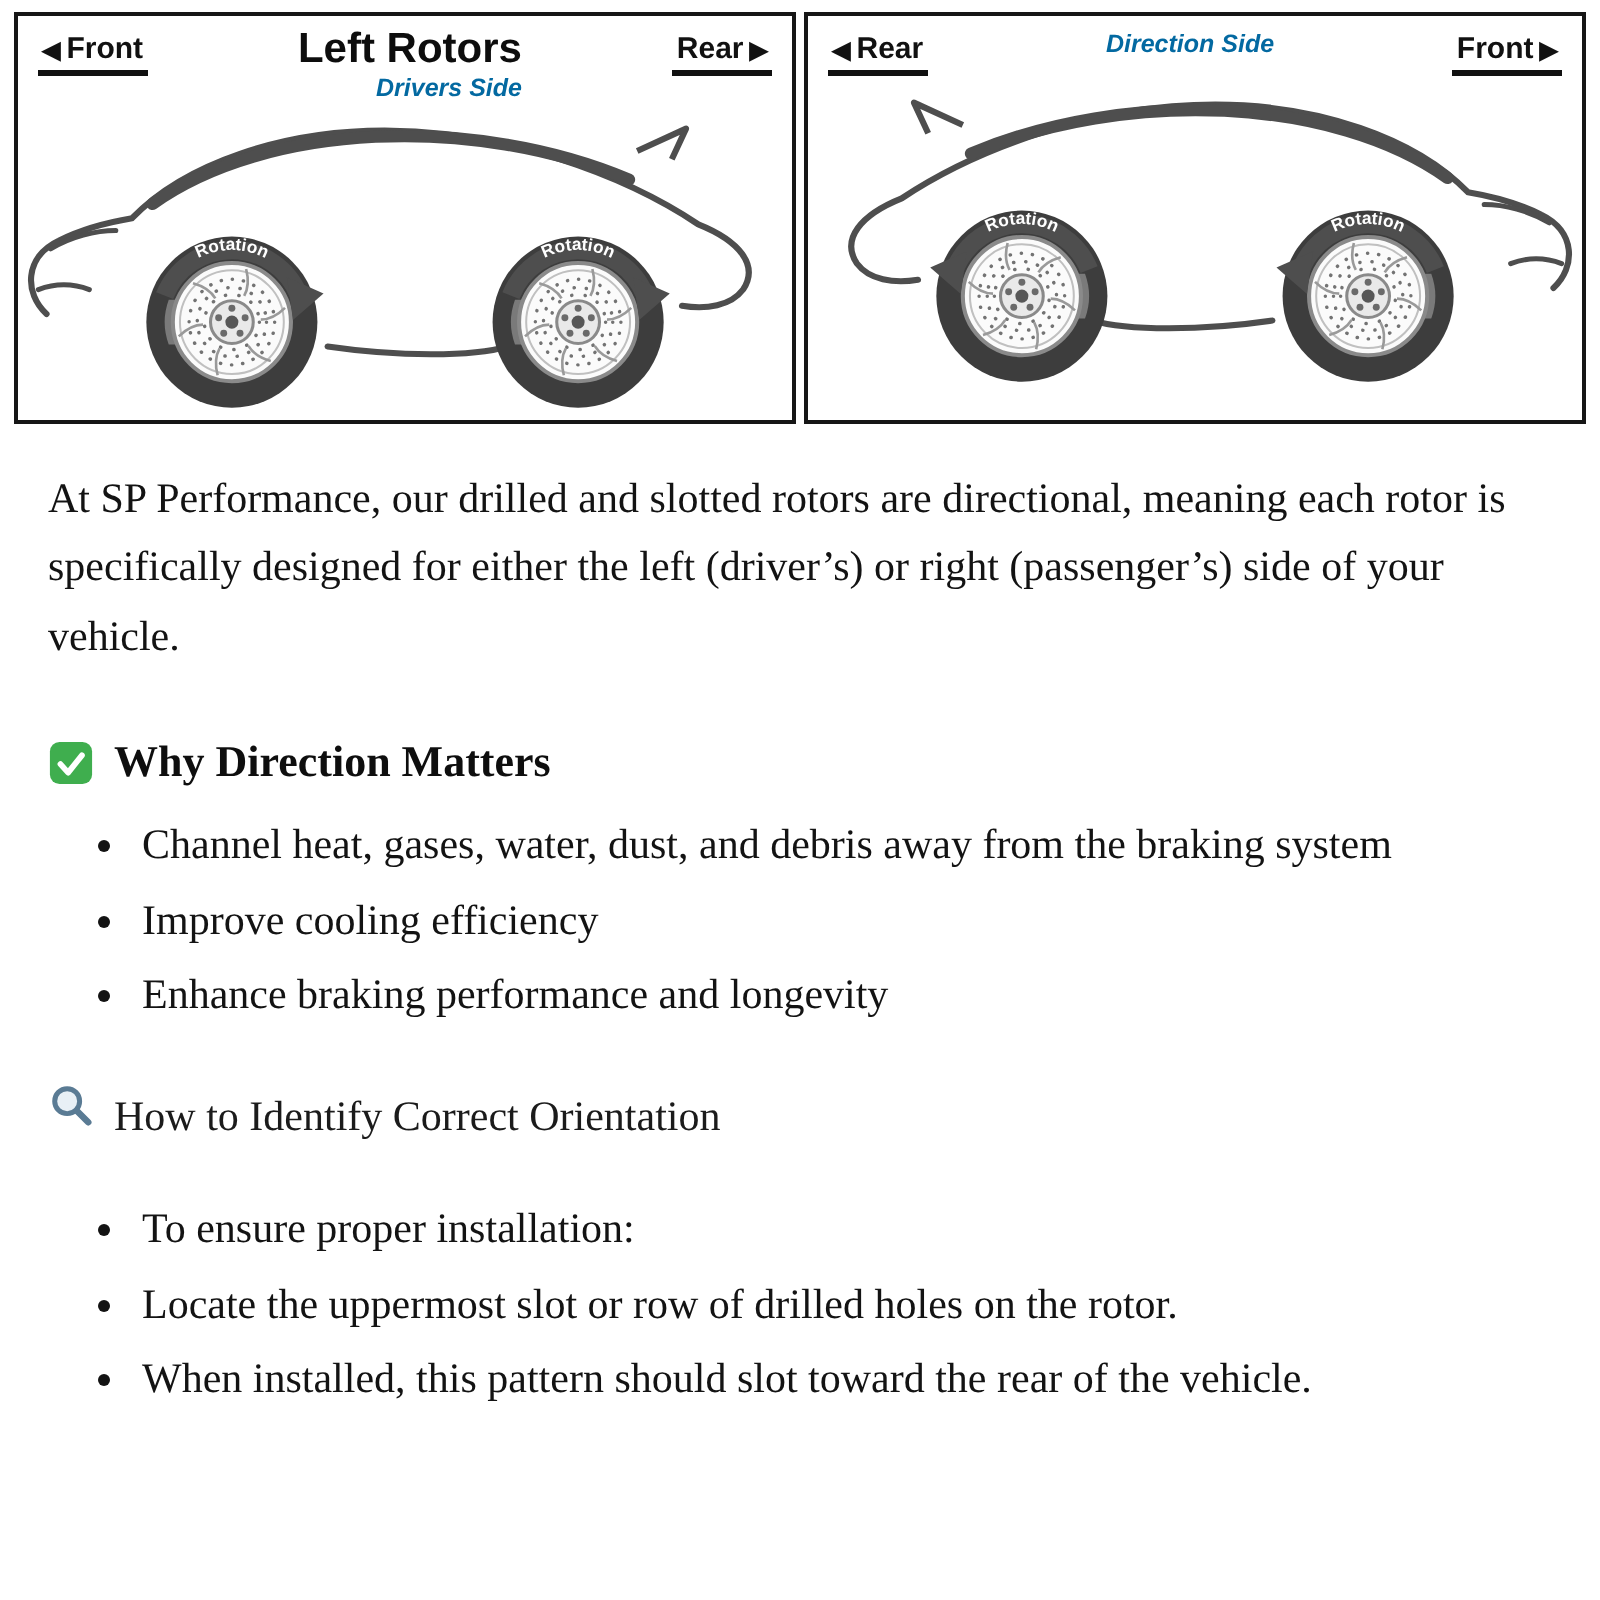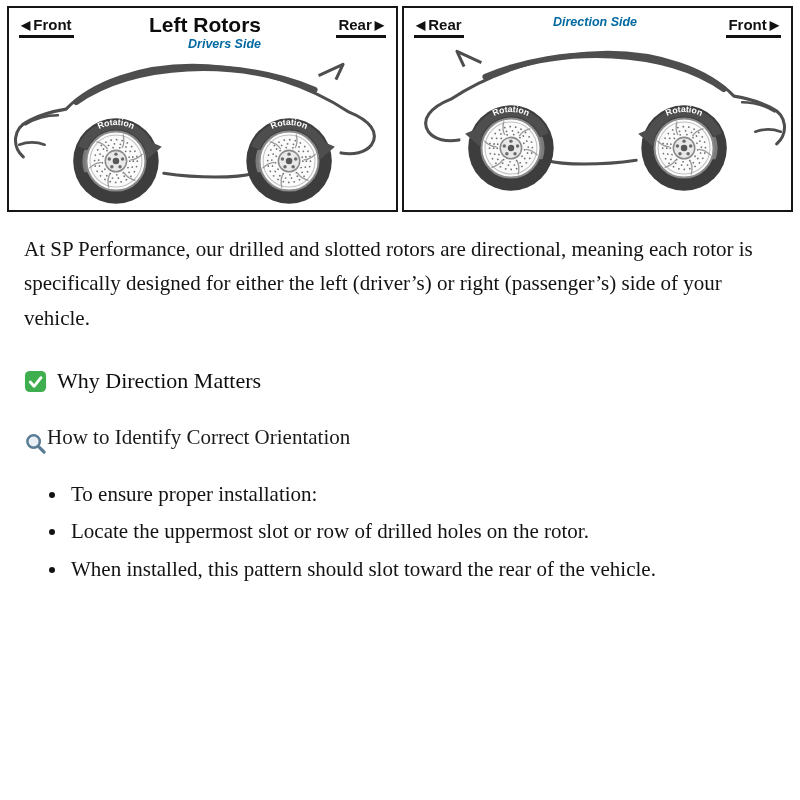--- a/index.html
+++ b/index.html
@@ -61,38 +61,39 @@
     padding: 6px 26px 26px 24px;
     font-size: 21px;
     line-height: 1.64;
   }
   .intro { margin: 14px 0 20px 0; max-width: 748px; }
   .section-h2 {
     display: flex;
     align-items: center;
     gap: 10px;
     font-size: 22px;
-    font-weight: normal;
-    margin: 28px 0 21px 0;
+    font-weight: bold;
+    margin: 28px 0 6px 0;
     color: #0e0e0e;
   }
   .lead { margin: 0 0 12px 0; }
   .article ul {
     list-style: disc;
     margin: 0 0 26px 0;
     padding-left: 44px;
   }
   .article li {
     margin: 3px 0;
     padding-left: 3px;
     max-width: 690px;
   }
   .section-h3 {
     display: flex;
-    align-items: flex-end;
+    align-items: flex-start;
+    gap: 10px;
     font-size: 21px;
     font-weight: normal;
     margin: 4px 0 22px 0;
     color: #1b1b1b;
   }
   .inline-icon { width: 23px; height: 23px; flex: 0 0 auto; }
   .hidden-defs { position: absolute; width: 0; height: 0; overflow: hidden; }
 </style>
 </head>
 <body>
@@ -201,20 +202,25 @@
 
   <h2 class="section-h2">
     <svg class="inline-icon" viewBox="0 0 24 24">
       <rect x="1" y="1" width="22" height="22" rx="5" fill="#3fae4e"></rect>
       <path d="M6.5,12.6 l4,4.4 L17.7,8" fill="none" stroke="#ffffff" stroke-width="3" stroke-linecap="round" stroke-linejoin="round"></path>
     </svg>
     <span>Why Direction Matters</span>
   </h2>
 
 
+  <ul>
+    <li>Channel heat, gases, water, dust, and debris away from the braking system</li>
+    <li>Improve cooling efficiency</li>
+    <li>Enhance braking performance and longevity</li>
+  </ul>
 
   <h3 class="section-h3">
     <svg class="inline-icon" viewBox="0 0 24 24">
       <circle cx="10" cy="10" r="6.5" fill="#e8f0f6" stroke-width="2.6" stroke="#5a7b94"></circle>
       <line x1="15" y1="15" x2="21" y2="21" stroke-width="3.4" stroke-linecap="round" stroke="#5a7b94"></line>
     </svg>
     <span>How to Identify Correct Orientation</span>
   </h3>
 
   <ul>

